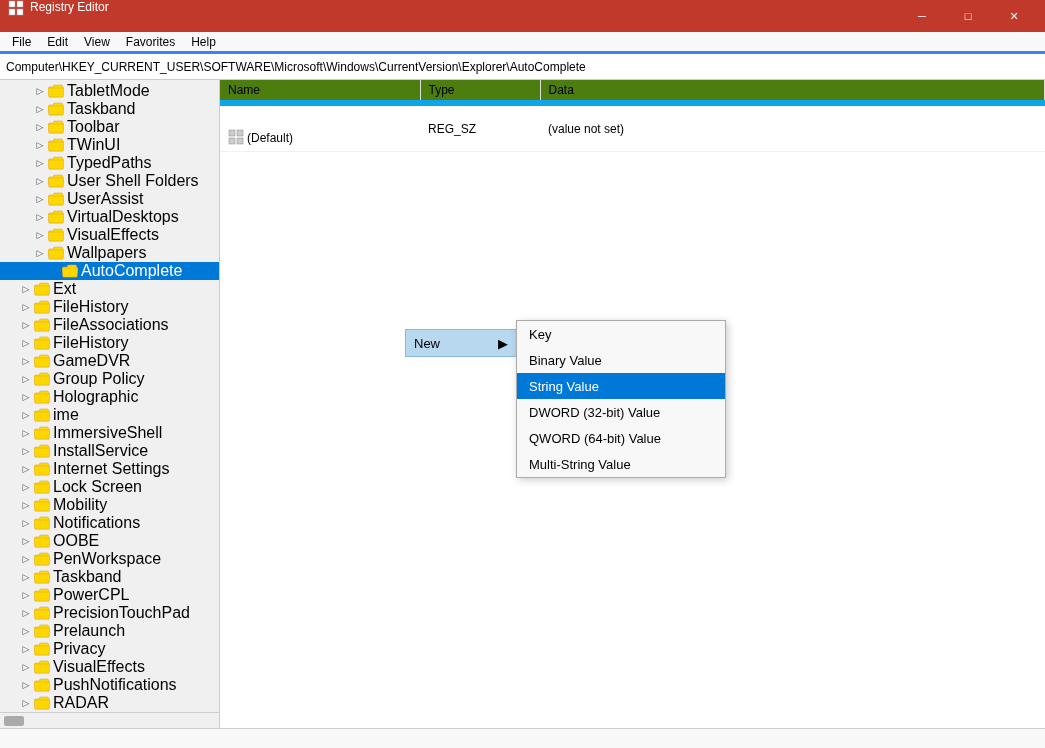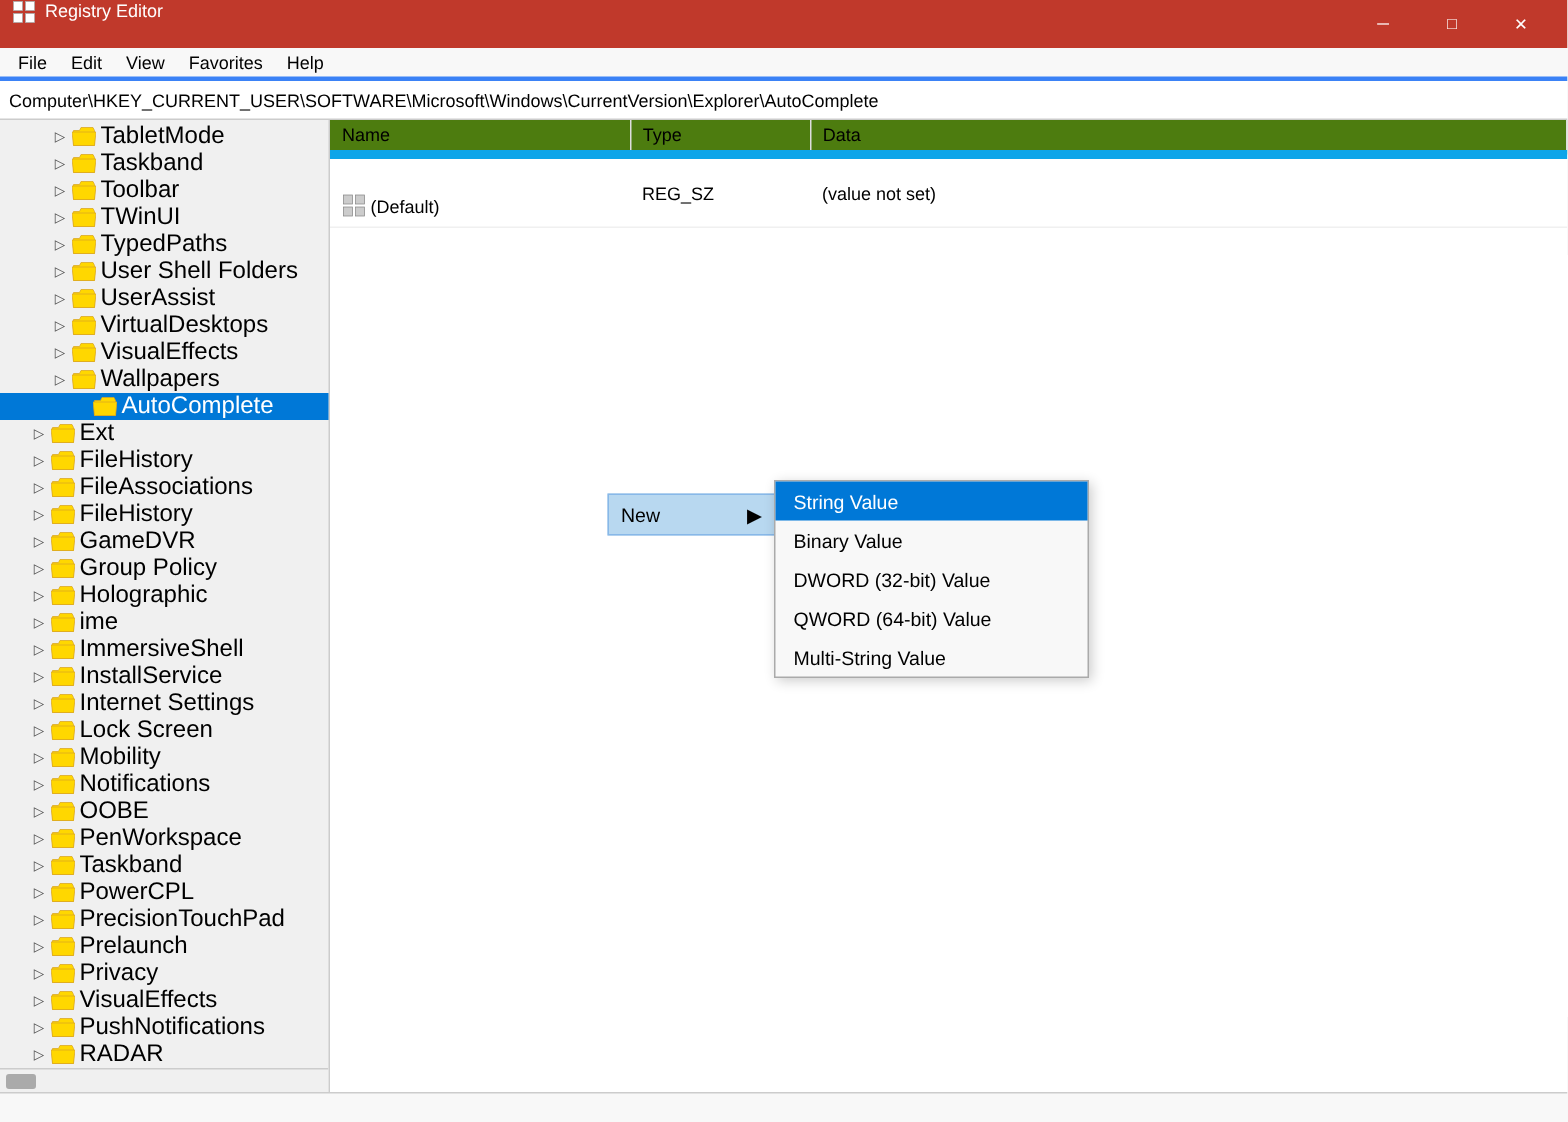--- a/index.html
+++ b/index.html
@@ -619,22 +619,23 @@
 
     <div id="context-overlay">
 
       <div id="new-btn">
         <span>New</span>
         <span>▶</span>
       </div>
 
       <div id="submenu">
 
+      <div class="submenu-item">Key</div>
+          <div class="submenu-item">Binary Value</div>
           <div class="submenu-item highlighted">String Value</div>
-          <div class="submenu-item">Binary Value</div>
           <div class="submenu-item">DWORD (32-bit) Value</div>
           <div class="submenu-item">QWORD (64-bit) Value</div>
           <div class="submenu-item">Multi-String Value</div>
         </div>
 
     </div>
   </div>
 
 </div>
 

